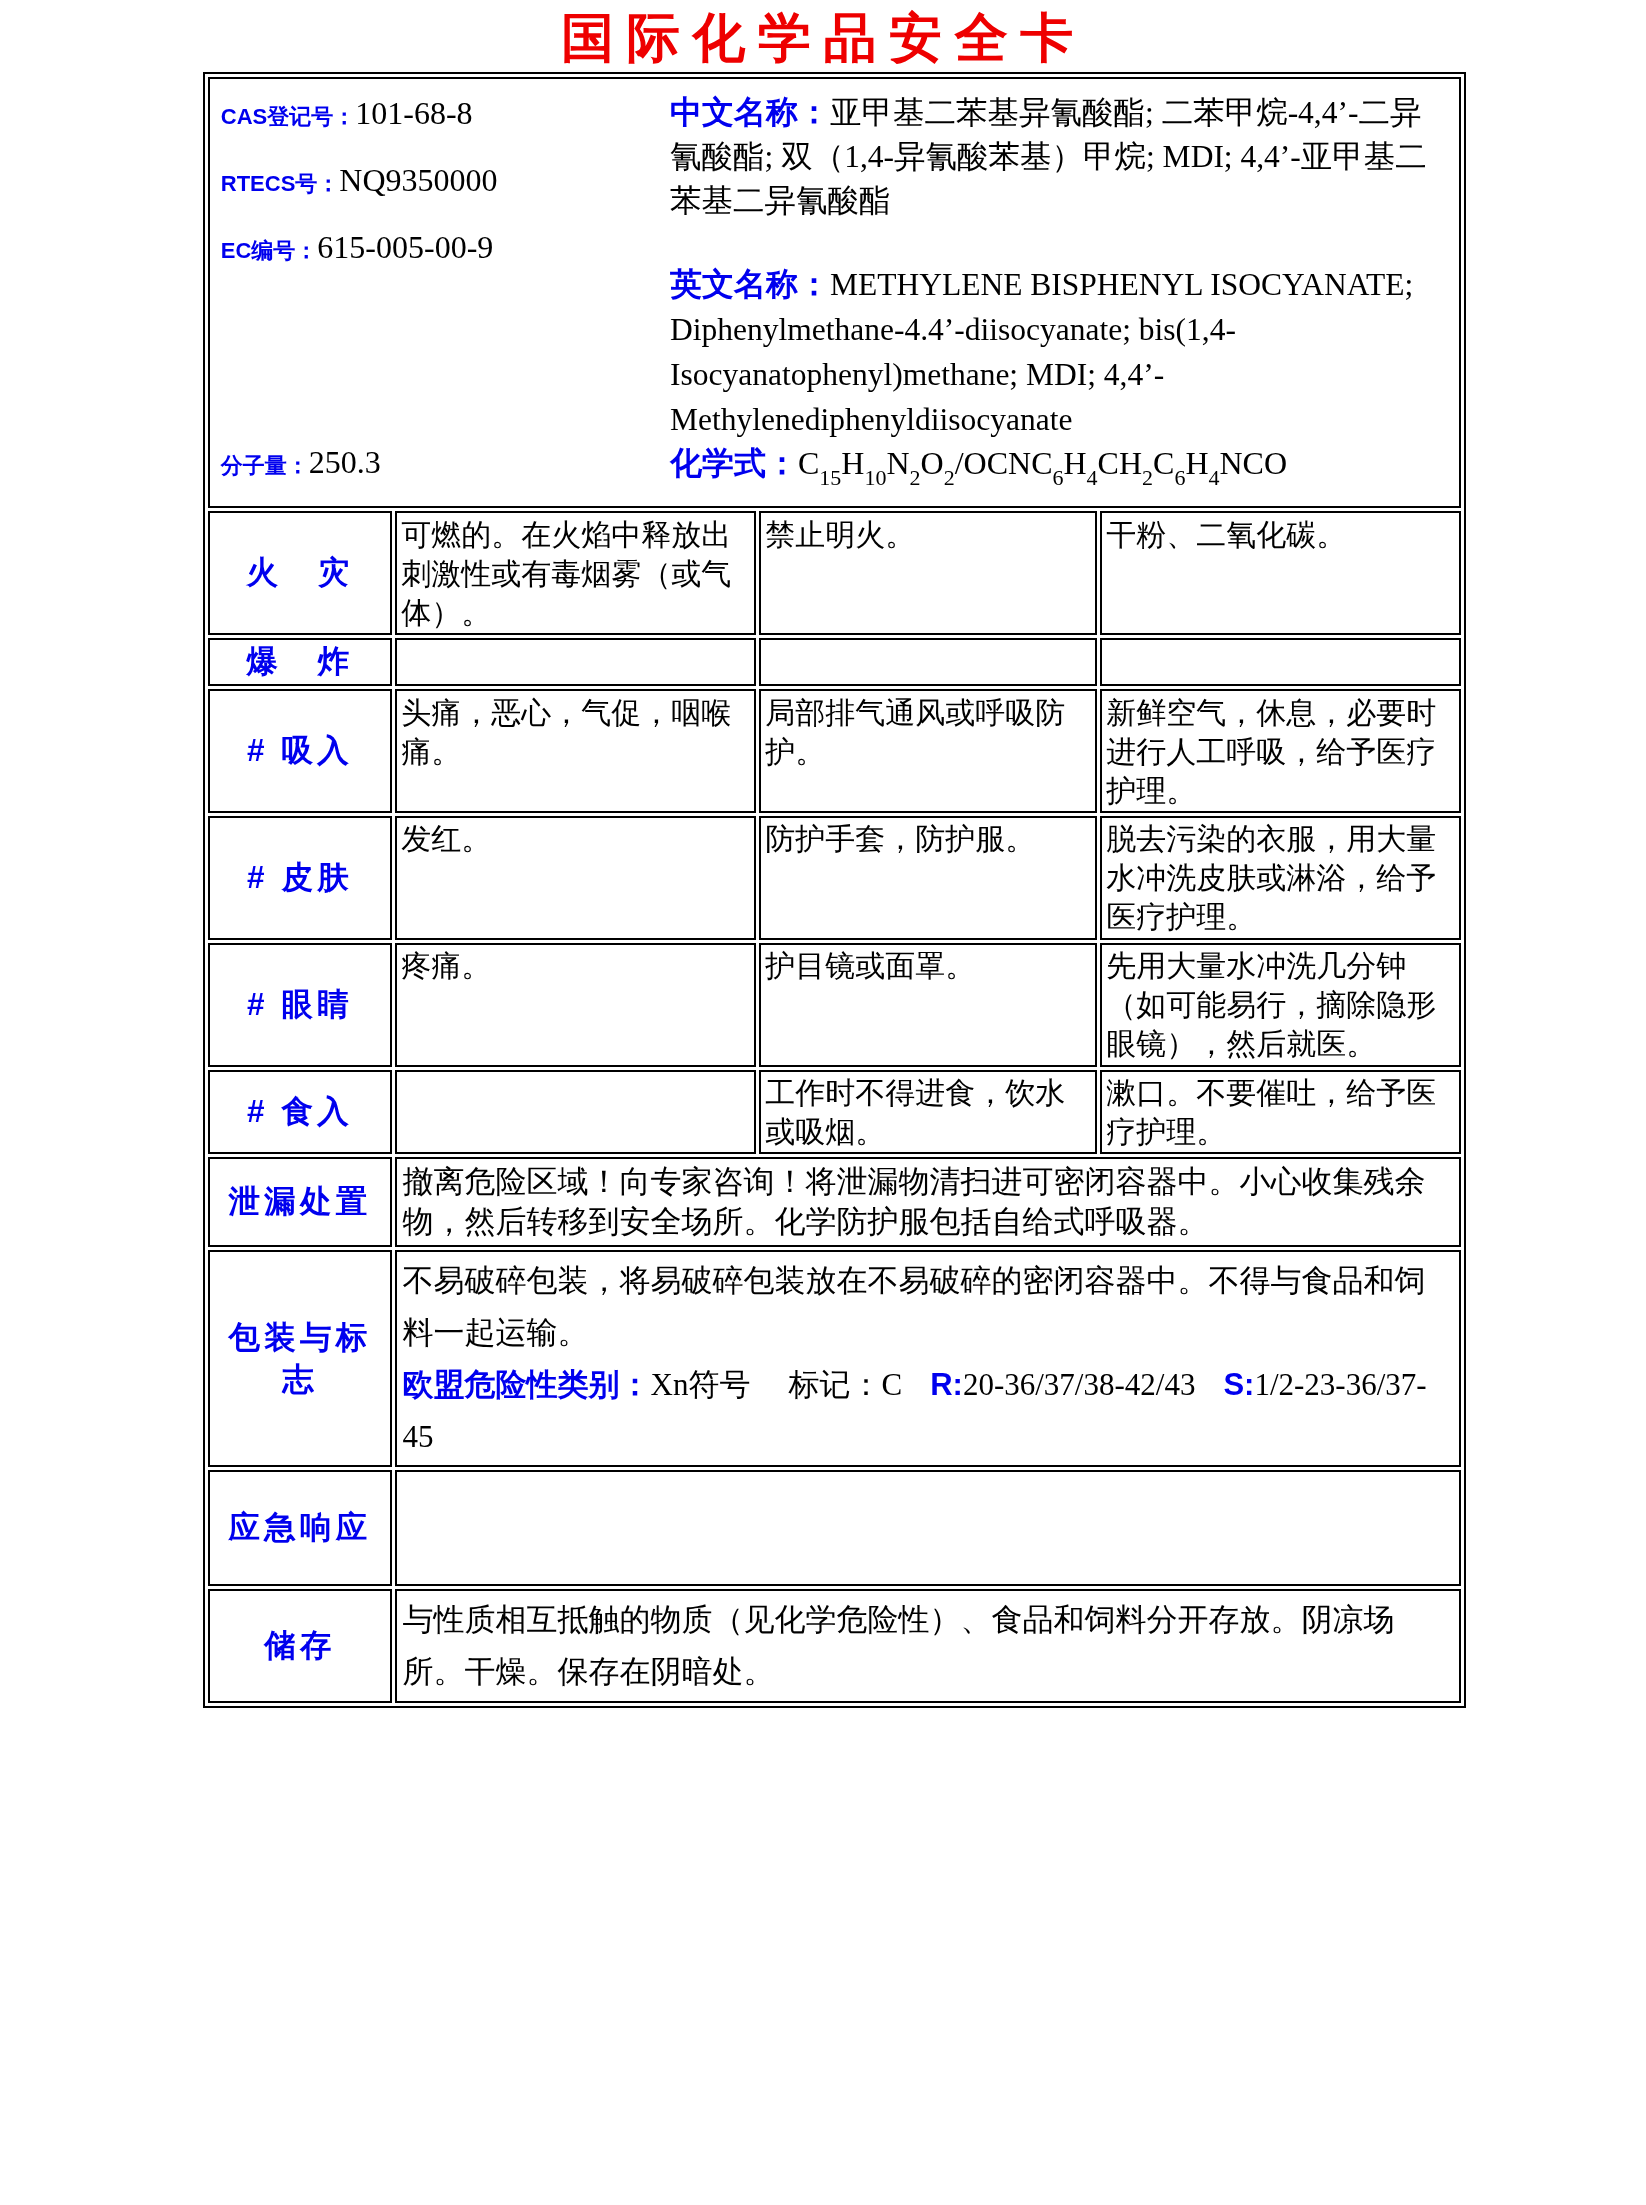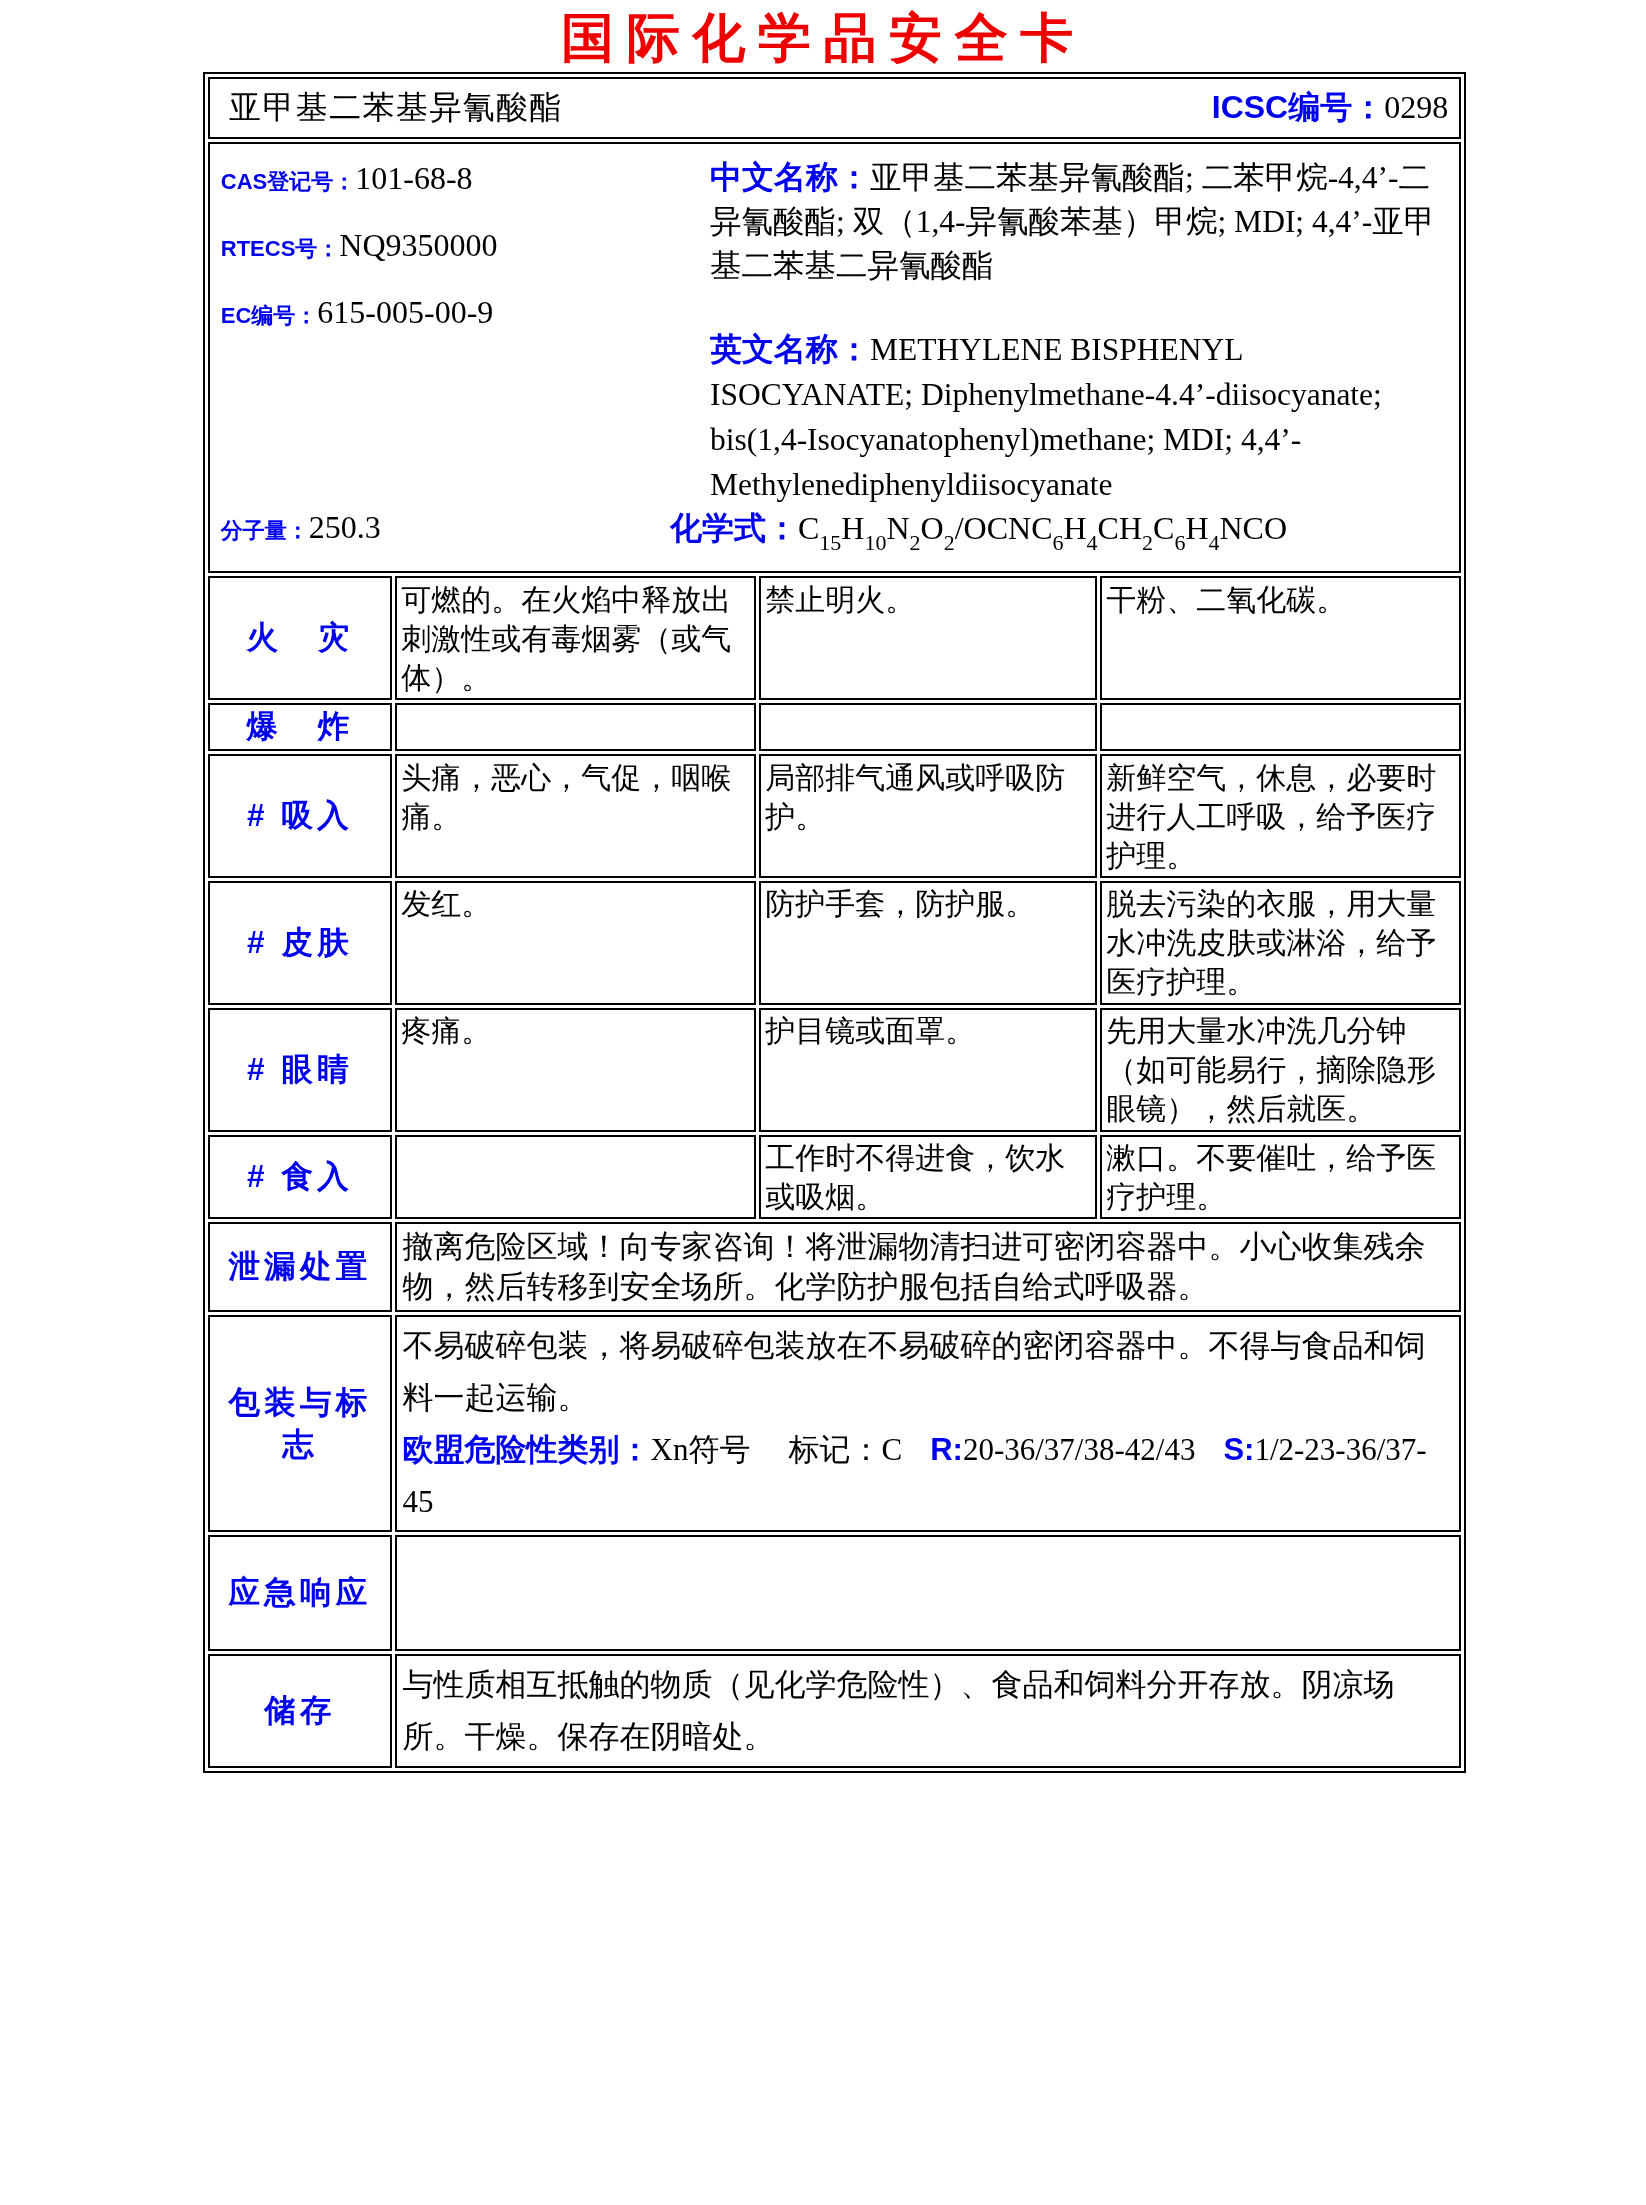--- a/index.html
+++ b/index.html
@@ -36,21 +36,21 @@
     width:459px;display:flex;flex-direction:column;
     padding:11.2px 0 18px 9.8px;box-sizing:border-box;
   }
   .id-line{font-size:32px;line-height:42px;margin-bottom:21px;white-space:nowrap;}
   .id-line .blue-label{font-size:22px;}
   .mw-line{margin-top:auto;margin-bottom:0;}
   .info-right{
     flex:1;display:flex;flex-direction:column;
     padding:9.8px 7px 14px 0;box-sizing:border-box;
   }
-  .name-block{font-size:31.5px;line-height:44px;margin-left:40px;}
+  .name-block{font-size:31.5px;line-height:44px;}
   .name-block .blue-label{font-size:32px;}
   .en-block{margin-top:39px;line-height:45px;}
   .formula-line{margin-top:auto;font-size:32px;white-space:nowrap;}
   .formula-line .blue-label{font-size:32px;margin-top:25px;}
   .formula-line .sub{font-size:22px;vertical-align:-11.2px;}
   
   .th-cell{
     height:91px;text-align:center;vertical-align:middle;
     color:#0000ee;font-weight:bold;font-size:31.5px;
     font-family:"Liberation Sans","DejaVu Sans",sans-serif;
@@ -79,30 +79,20 @@
 
 <table class="card">
   <colgroup>
     <col style="width:184px">
       <col style="width:361px">
       <col style="width:338px">
       <col style="width:361px">
   </colgroup>
 
   <tbody>
-      <tr>
-    <td colspan="4" class="row-head-cell">
-      <div class="row-head">
-        <span class="substance-name">亚甲基二苯基异氰酸酯</span>
-        <span class="icsc">
-          <span class="blue-label">ICSC编号：</span><span class="num">0298</span>
-        </span>
-      </div>
-    </td>
-  </tr>
 
   <tr>
     <td colspan="4" class="info-cell">
       <div class="info-wrap">
         <div class="info-left">
           <div class="id-line">
             <span class="blue-label">CAS登记号：</span><span>101-68-8</span>
           </div>
           <div class="id-line">
             <span class="blue-label">RTECS号：</span><span>NQ9350000</span>

